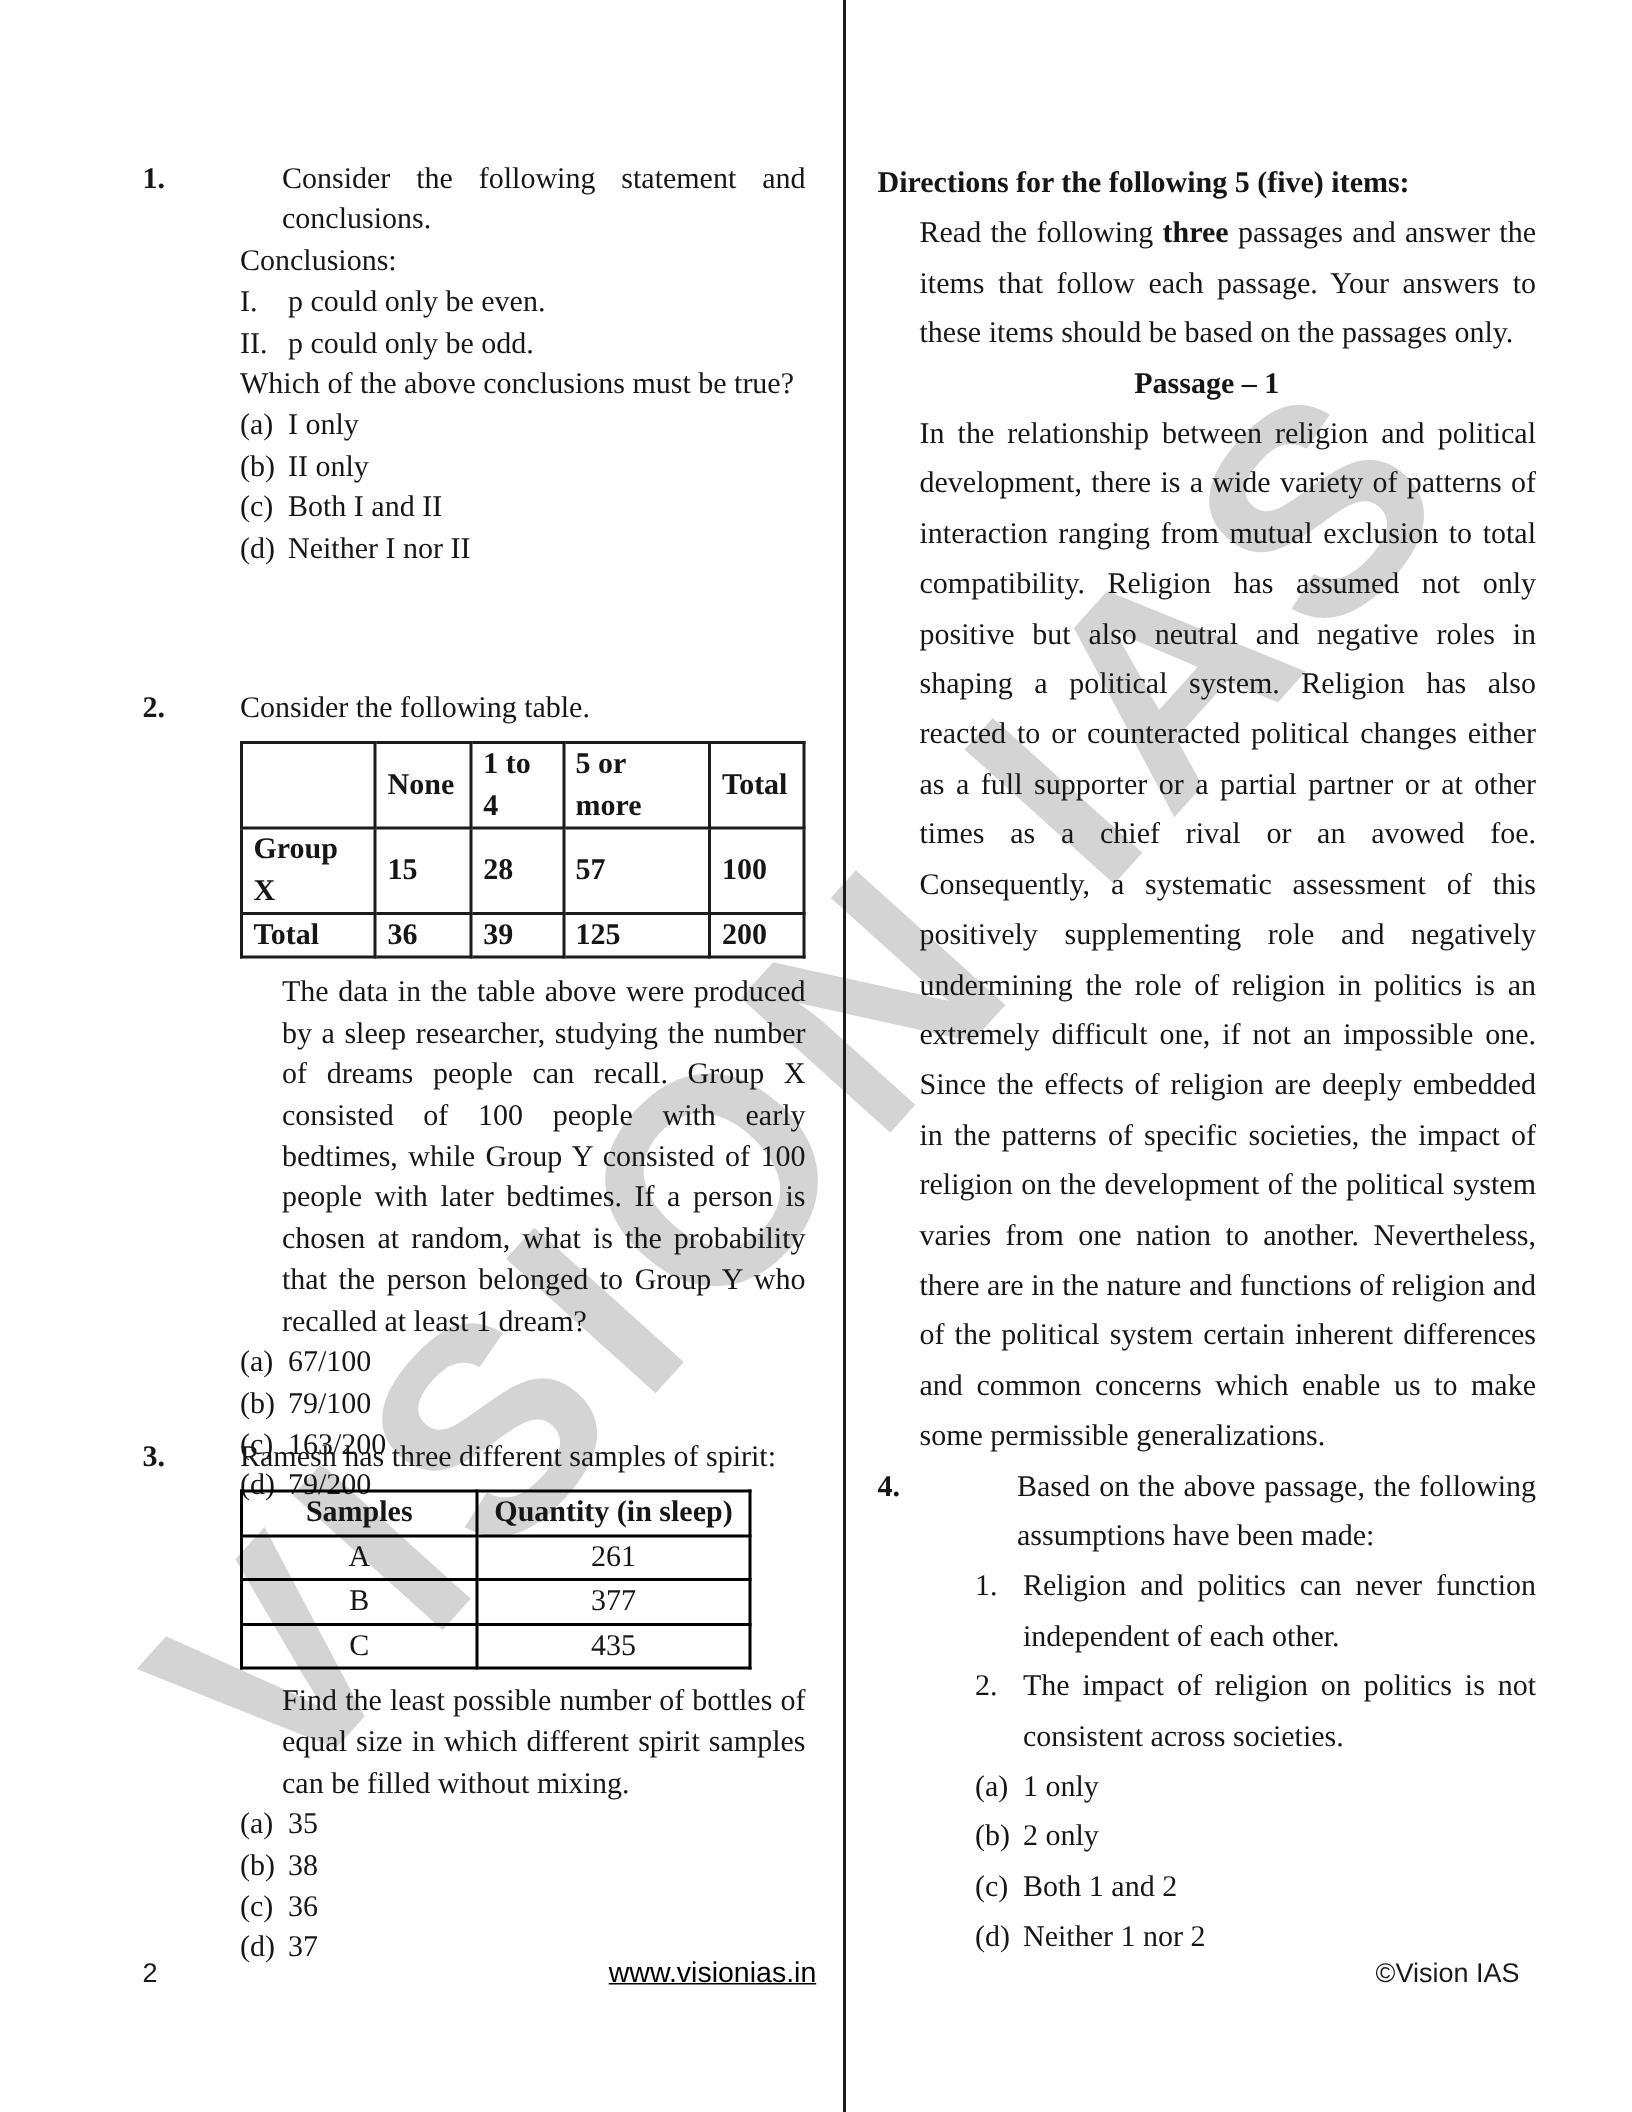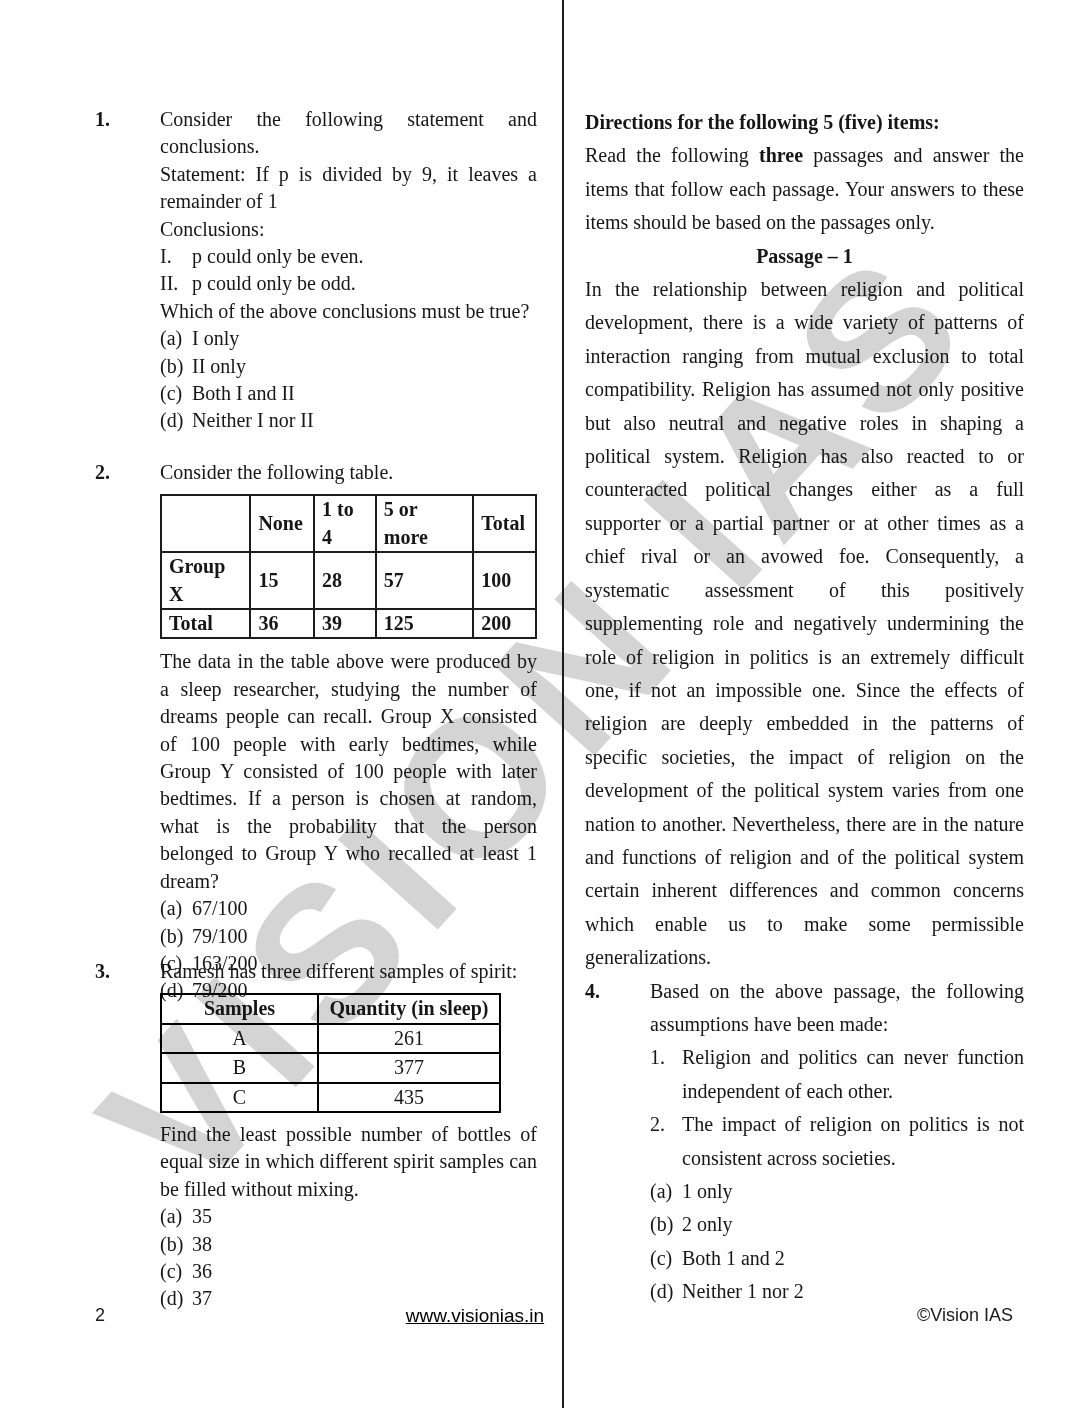--- a/index.html
+++ b/index.html
@@ -15,21 +15,21 @@
     font-family:"Liberation Sans", sans-serif; font-weight:bold;
     font-size:195px; letter-spacing:14px; color:#d4d4d4;
     transform:rotate(-48deg); z-index:0; user-select:none;
   }
   .divider { position:absolute; left:562px; top:0; width:2px; height:1408px; background:#1c1c1c; z-index:1; }
 
   .col-left  { position:absolute; left:95px; top:0; width:442px; z-index:2; font-size:20px; line-height:27.4px; }
   .col-right { position:absolute; left:585px; top:106px; width:439px; z-index:2; font-size:20px; line-height:33.4px; }
 
   p { margin:0; }
-  .just   { text-align:justify; text-justify:inter-word; }
+  .just   { text-align:justify; text-justify:inter-word;margin-left:28px; }
   .bold   { font-weight:bold; }
   .center { text-align:center; }
 
   .q { display:flex; }
   .qabs { position:absolute; left:0; }
   .qnum { flex:0 0 65px; font-weight:bold; }
   .qbody { width:377px; }
   .q4body { width:374px; }
 
   .li { display:flex; }
@@ -60,21 +60,20 @@
 
   <div class="watermark">VISION IAS</div>
   <div class="divider"></div>
 
   <section class="col-left">
 
     <div class="q qabs" style="top:106px">
       <div class="qnum">1.</div>
       <div class="qbody">
         <p class="just">Consider the following statement and conclusions.</p>
-        <p class="just">Statement: If p is divided by 9, it leaves a remainder of 1</p>
         <p>Conclusions:</p>
         <div class="li">
           <span class="lbl">I.</span>
           <span class="txt">p could only be even.</span>
         </div>
         <div class="li">
           <span class="lbl">II.</span>
           <span class="txt">p could only be odd.</span>
         </div>
         <p>Which of the above conclusions must be true?</p>

